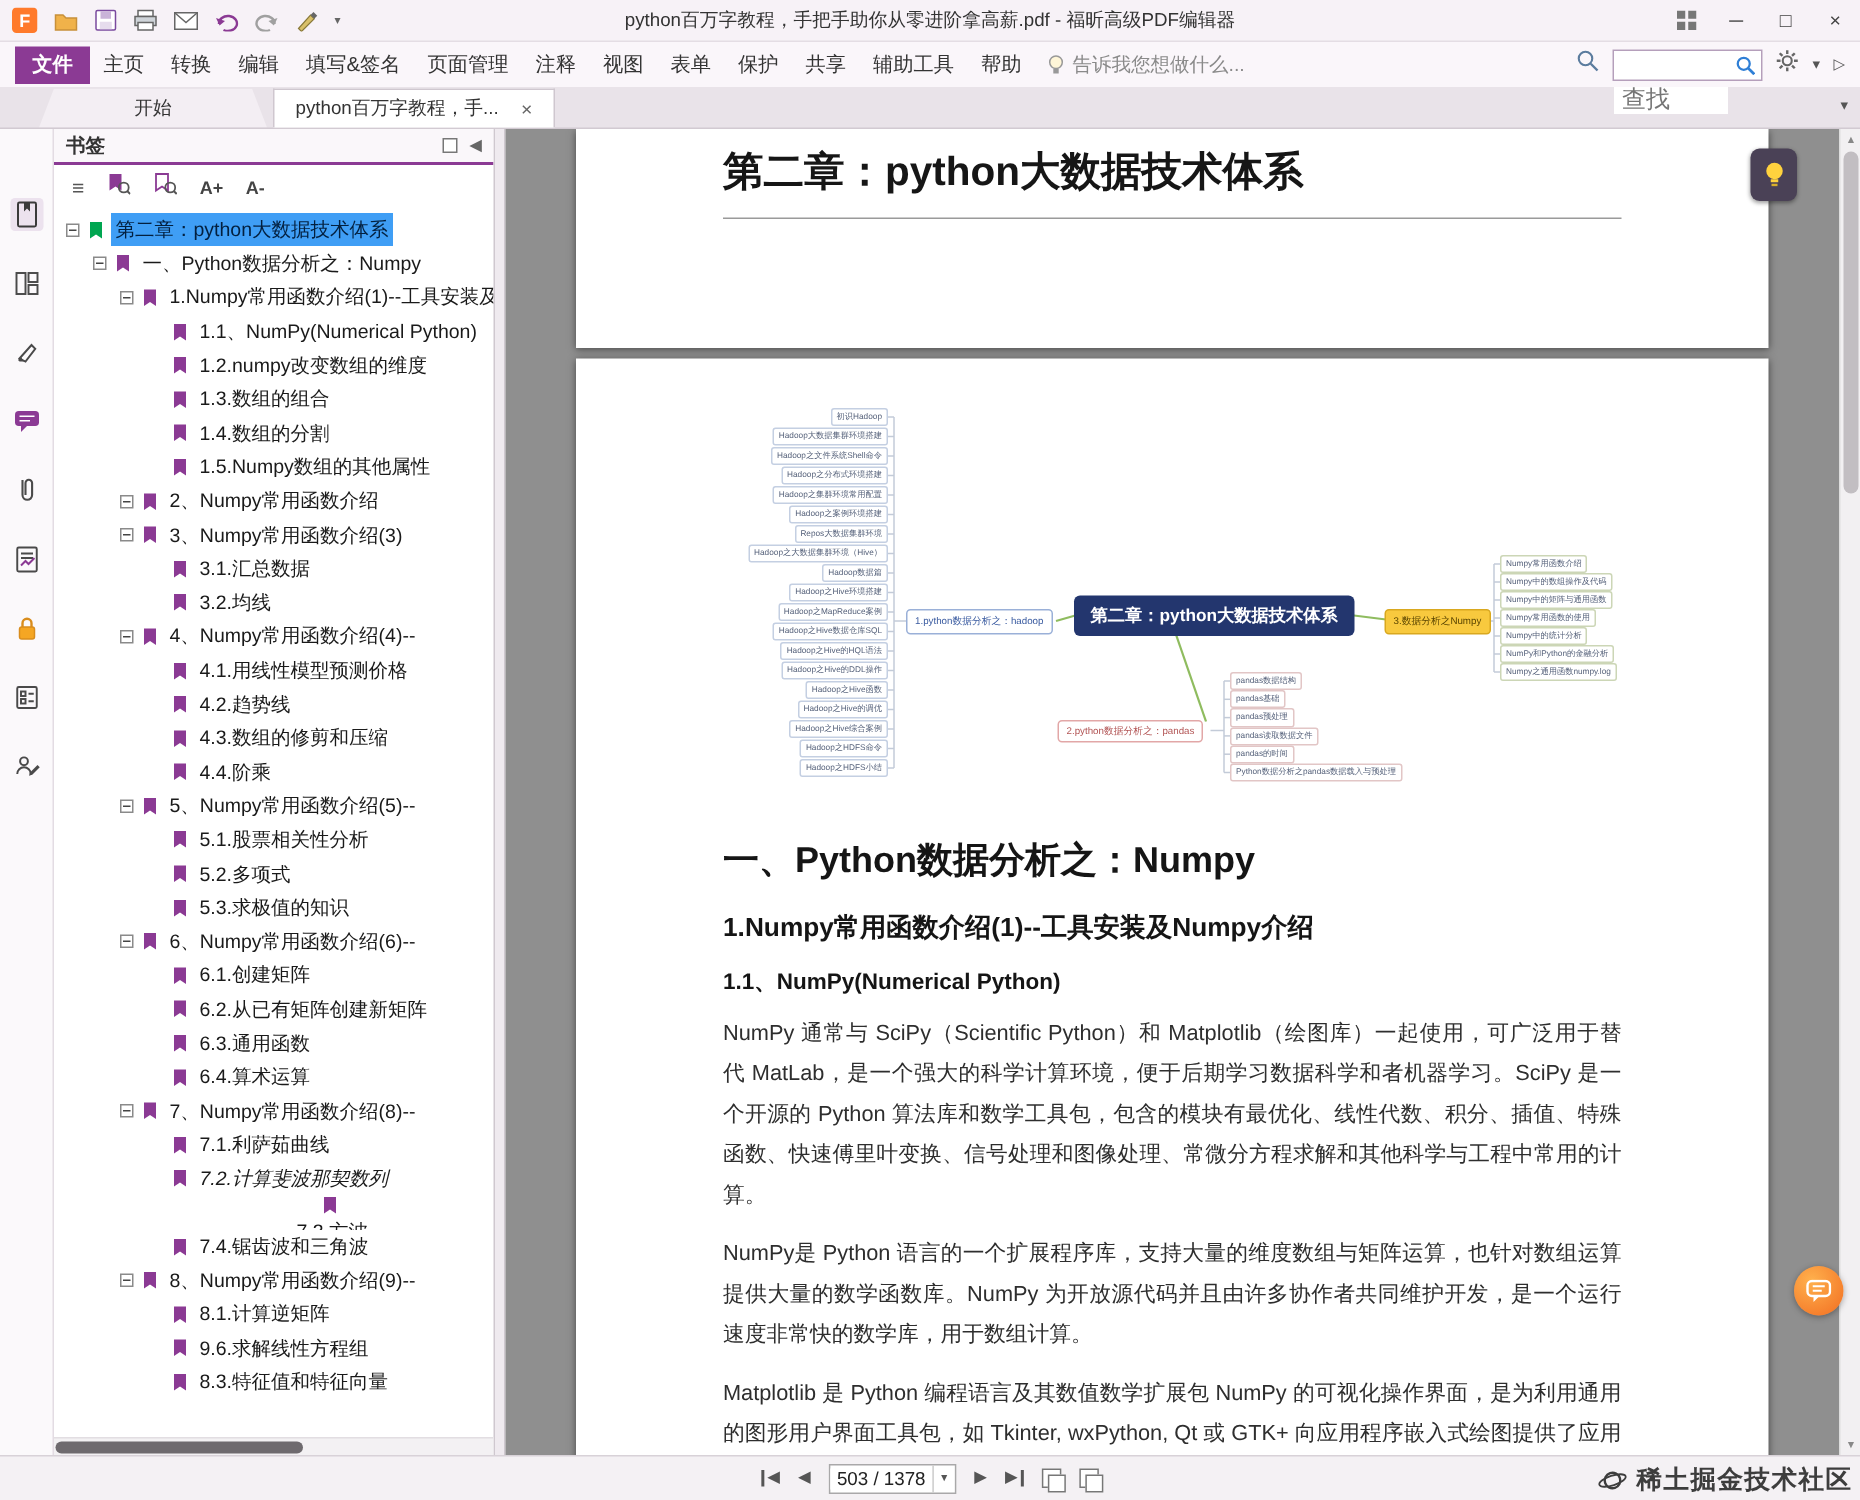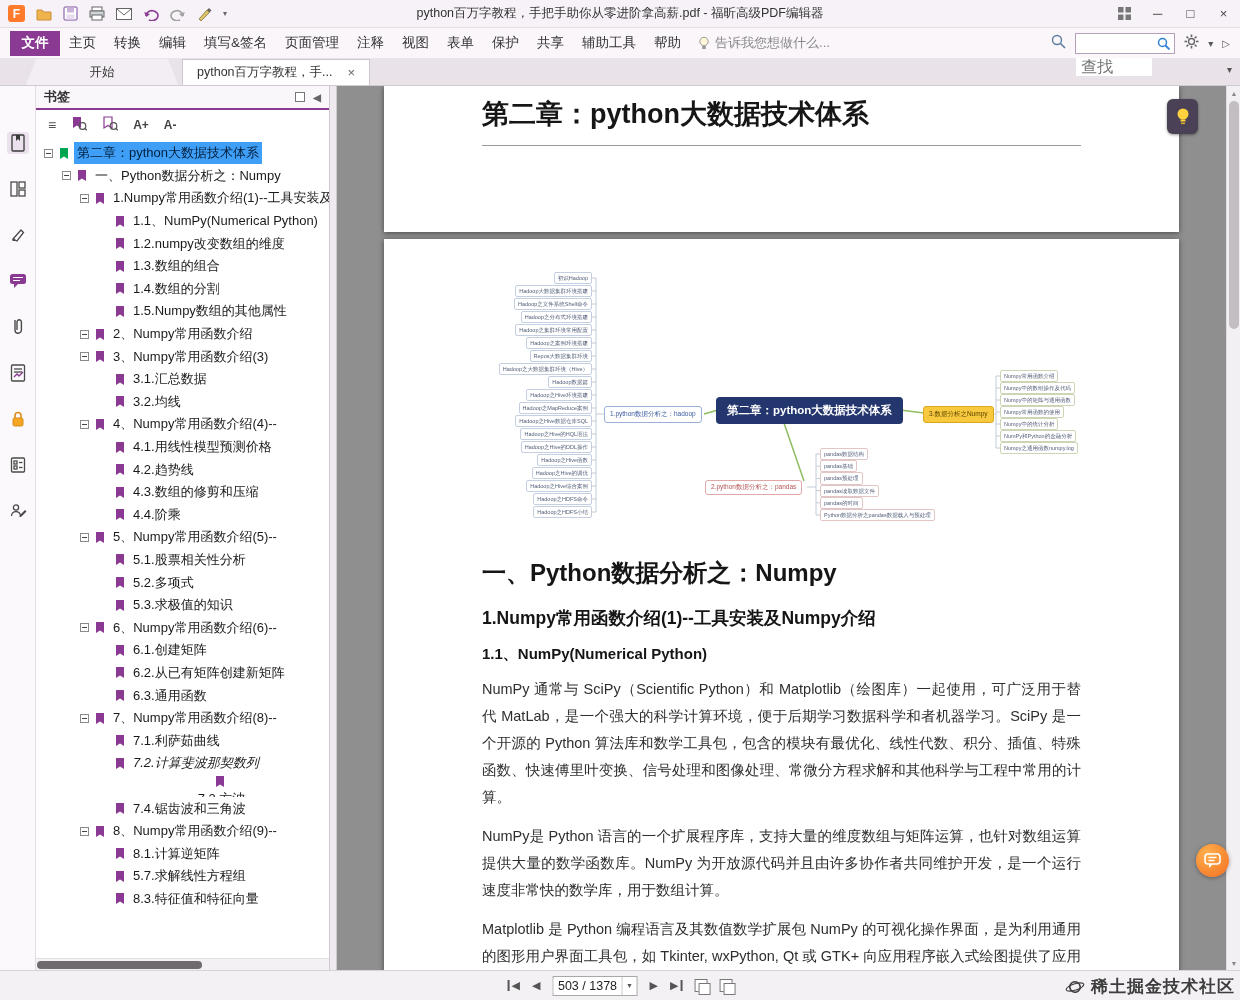--- a/index.html
+++ b/index.html
@@ -572,20 +572,28 @@
         <span class="bm-label">6.2.从已有矩阵创建新矩阵</span>
       </div>
       <div class="bm-row" style="padding-left: 78px;">
         <span class="flag">
           <svg width="12" height="13" viewBox="0 0 12 13">
             <path d="M2 1h8v11L6 9.4 2 12z" fill="#8b3a94"></path>
           </svg>
         </span>
         <span class="bm-label">6.3.通用函数</span>
       </div>
+      <div class="bm-row" style="padding-left: 78px;">
+        <span class="flag">
+          <svg width="12" height="13" viewBox="0 0 12 13">
+            <path d="M2 1h8v11L6 9.4 2 12z" fill="#8b3a94"></path>
+          </svg>
+        </span>
+        <span class="bm-label">6.4.算术运算</span>
+      </div>
       <div class="bm-row" style="padding-left: 44px;">
         <span class="exp"></span>
         <span class="flag">
           <svg width="12" height="13" viewBox="0 0 12 13">
             <path d="M2 1h8v11L6 9.4 2 12z" fill="#8b3a94"></path>
           </svg>
         </span>
         <span class="bm-label">7、Numpy常用函数介绍(8)--</span>
       </div>
       <div class="bm-row" style="padding-left: 78px;">
@@ -636,21 +644,21 @@
           </svg>
         </span>
         <span class="bm-label">8.1.计算逆矩阵</span>
       </div>
       <div class="bm-row" style="padding-left: 78px;">
         <span class="flag">
           <svg width="12" height="13" viewBox="0 0 12 13">
             <path d="M2 1h8v11L6 9.4 2 12z" fill="#8b3a94"></path>
           </svg>
         </span>
-        <span class="bm-label">5.7.求解线性方程组</span>
+        <span class="bm-label">9.6.求解线性方程组</span>
       </div>
       <div class="bm-row" style="padding-left: 78px;">
         <span class="flag">
           <svg width="12" height="13" viewBox="0 0 12 13">
             <path d="M2 1h8v11L6 9.4 2 12z" fill="#8b3a94"></path>
           </svg>
         </span>
         <span class="bm-label">8.3.特征值和特征向量</span>
       </div>
     </div>

